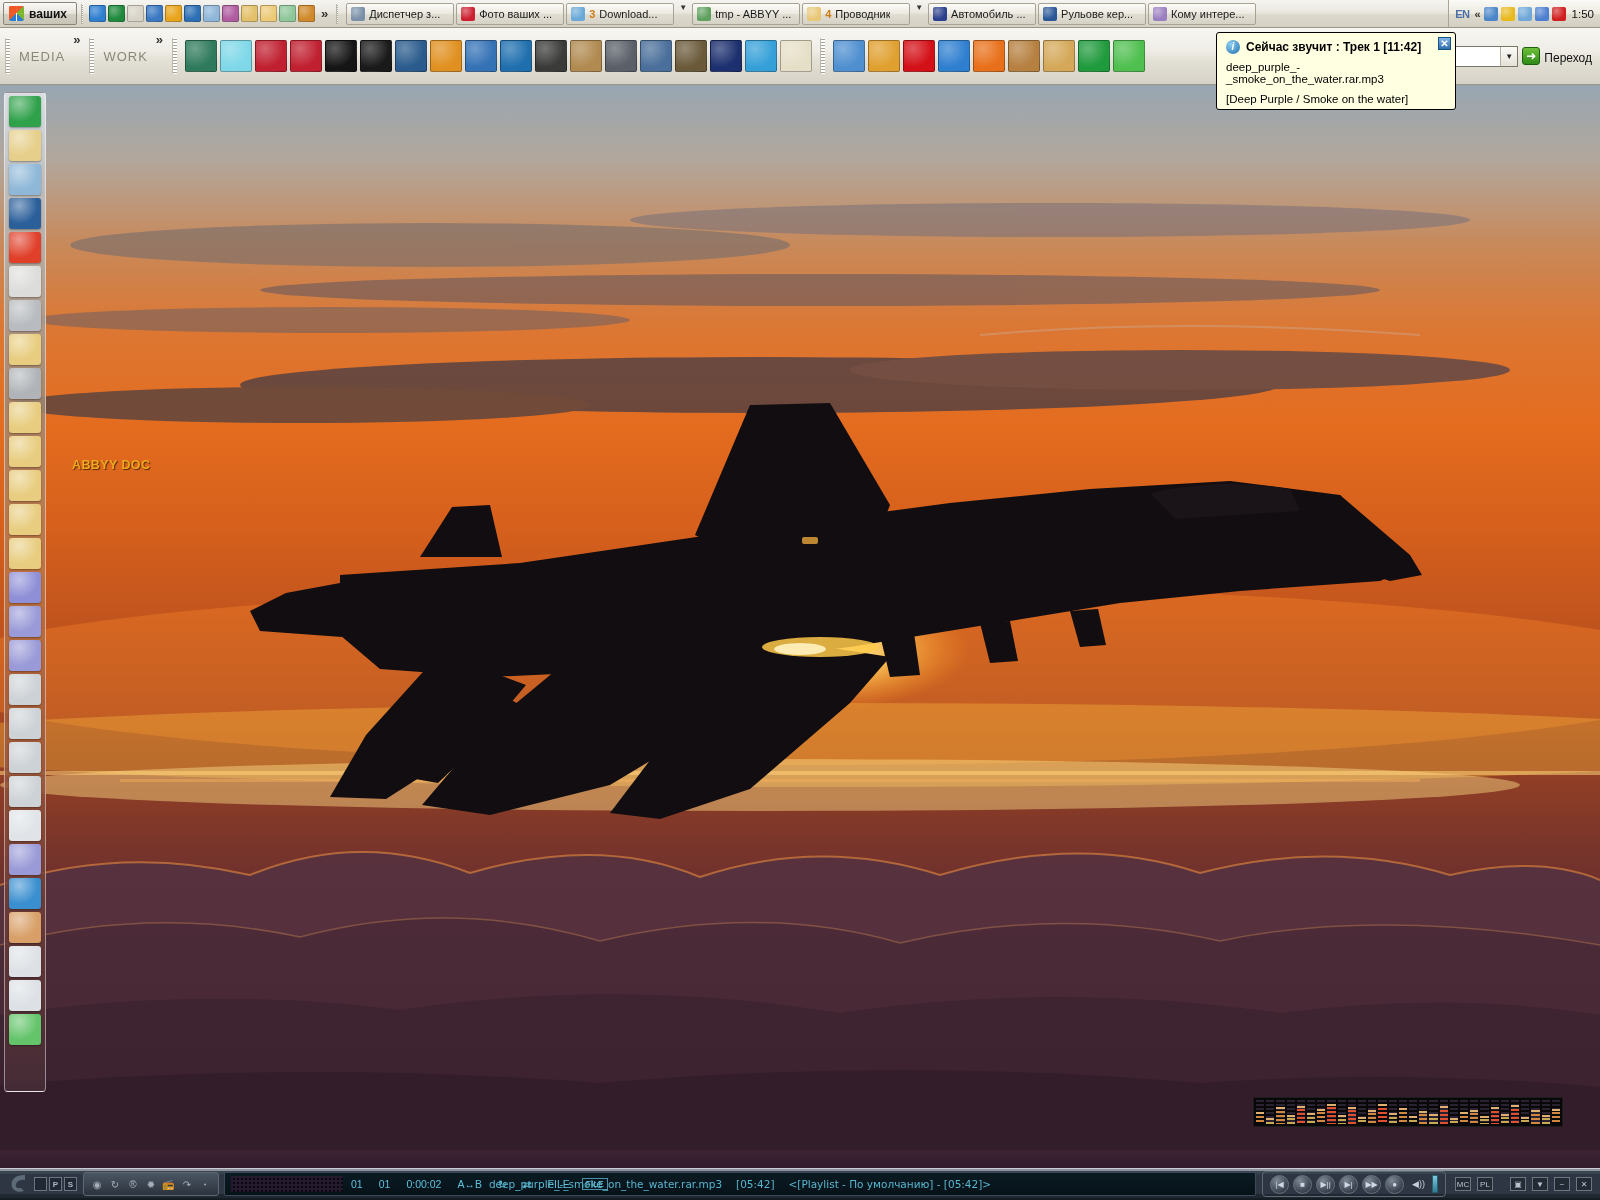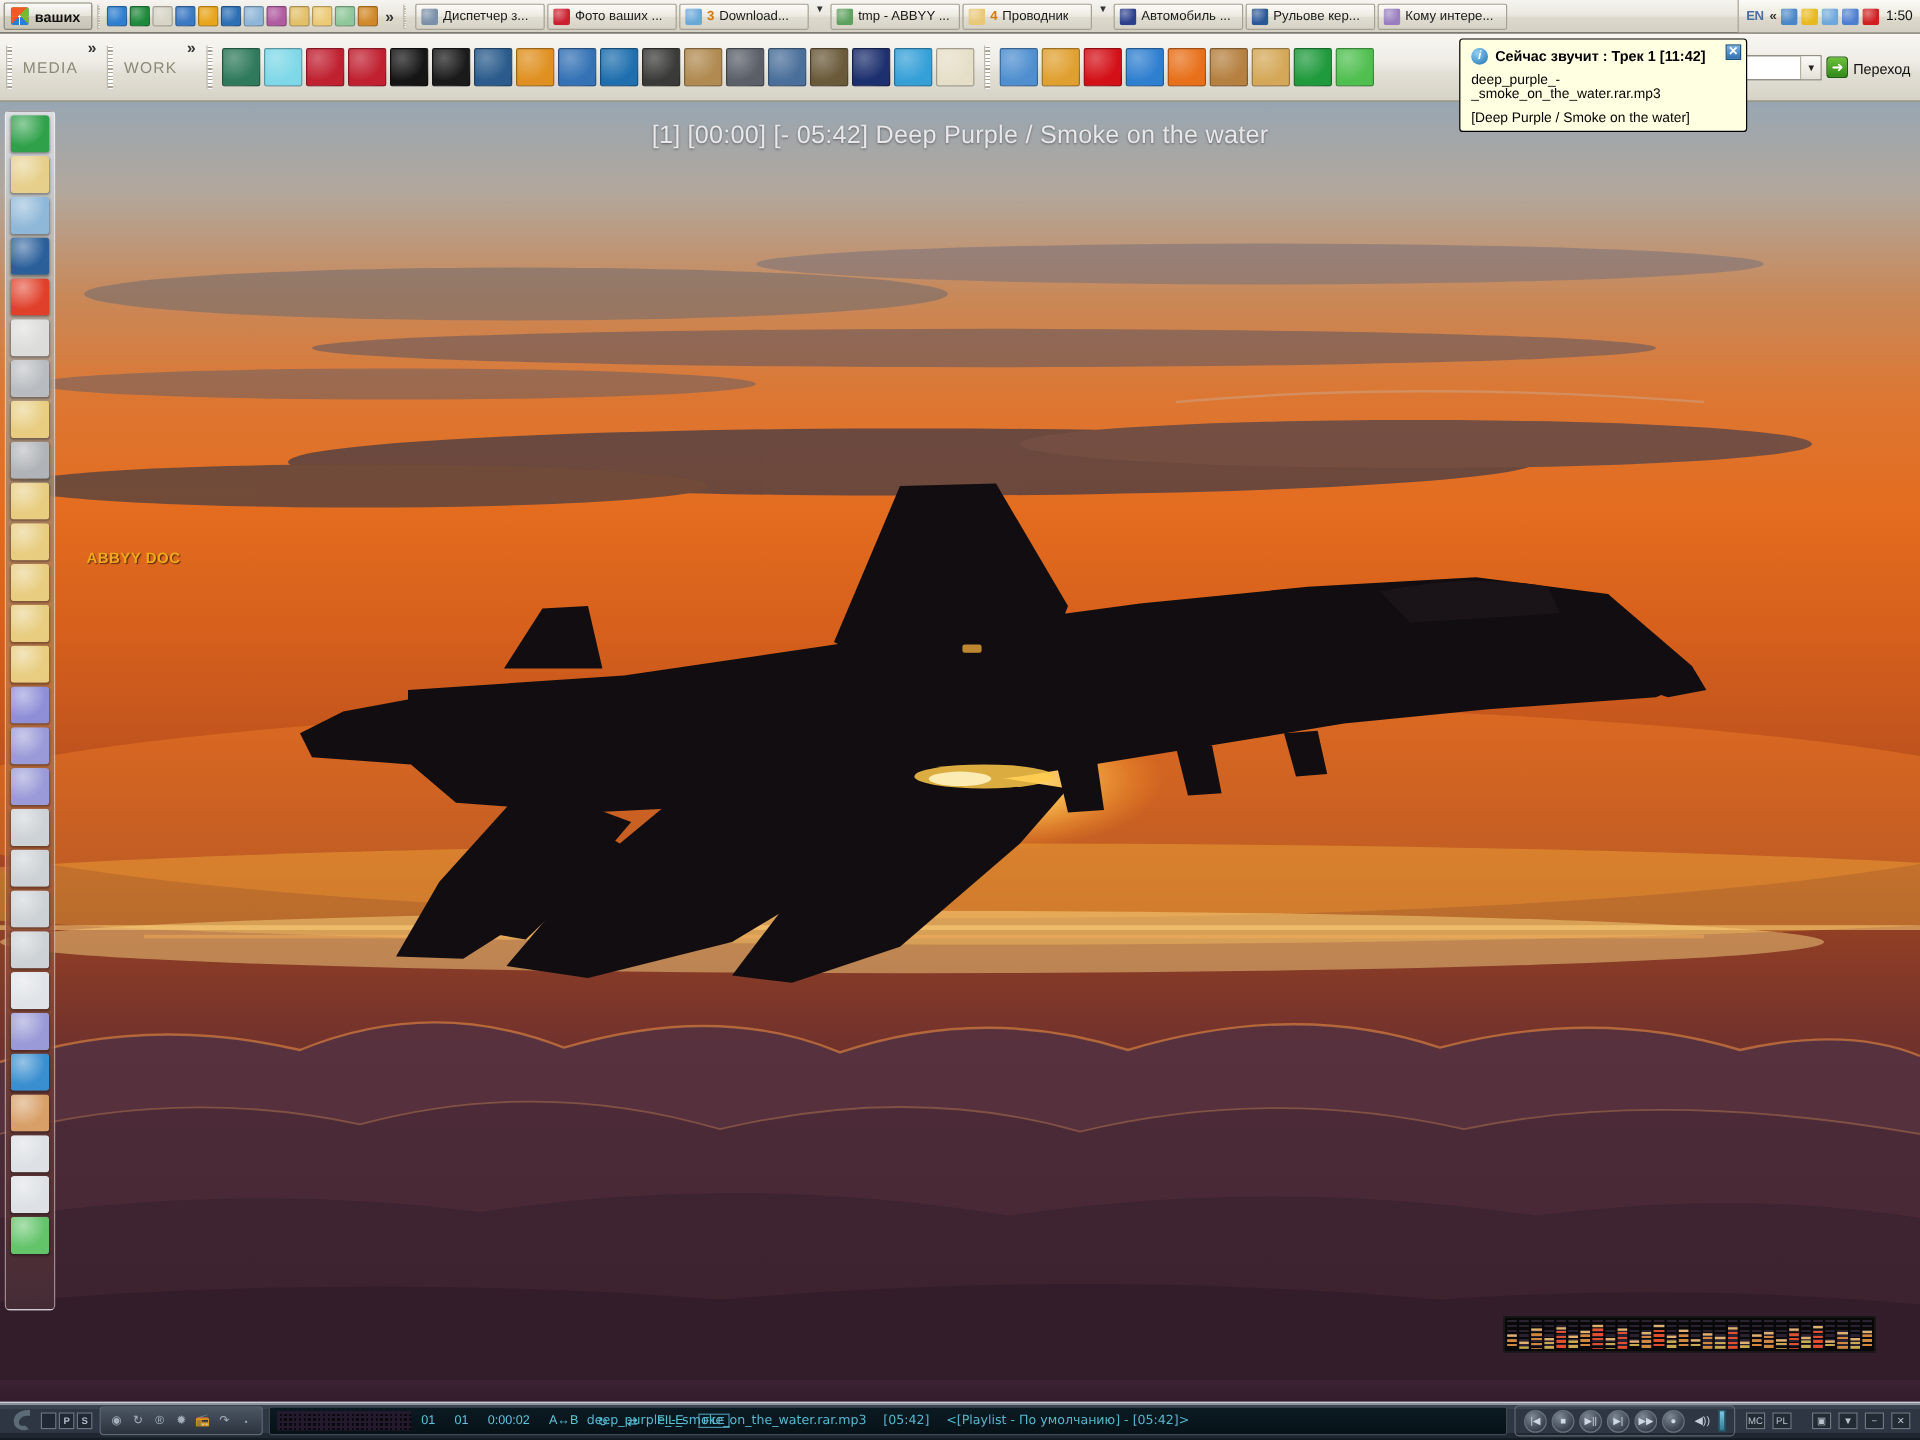--- a/index.html
+++ b/index.html
@@ -355,21 +355,20 @@
       <path d="M880,226 L890,262 L916,260 L908,224 Z"></path>
 
       <path d="M296,300 L214,392 L248,398 L330,320 Z"></path>
     </g>
 
     <ellipse cx="630" cy="262" rx="58" ry="10" fill="#ffca4a" opacity=".85"></ellipse>
     <ellipse cx="610" cy="264" rx="26" ry="6" fill="#fff3c0" opacity=".9"></ellipse>
     <rect x="612" y="152" width="16" height="7" rx="2" fill="#e8a63a" opacity=".8"></rect>
   </svg>
 
-  <div class="title-ov">[1] [00:00] [- 05:42] Deep Purple / Smoke on the water</div>
 </div>
 
 <div id="workdoc">ABBYY DOC</div>
 
 <div id="dock">
 
 <span class="dock-ic" style="background: radial-gradient(circle at 32% 24%, rgba(255, 255, 255, 0.467), transparent 58%), rgb(47, 161, 74); box-shadow: rgba(0, 0, 0, 0.35) 0px 1px 2px;"></span>
     <span class="dock-ic" style="background: radial-gradient(circle at 32% 24%, rgba(255, 255, 255, 0.467), transparent 58%), rgb(230, 207, 138); box-shadow: rgba(0, 0, 0, 0.35) 0px 1px 2px;"></span>
     <span class="dock-ic" style="background: radial-gradient(circle at 32% 24%, rgba(255, 255, 255, 0.467), transparent 58%), rgb(143, 184, 216); box-shadow: rgba(0, 0, 0, 0.35) 0px 1px 2px;"></span>
     <span class="dock-ic" style="background: radial-gradient(circle at 32% 24%, rgba(255, 255, 255, 0.467), transparent 58%), rgb(42, 95, 154); box-shadow: rgba(0, 0, 0, 0.35) 0px 1px 2px;"></span>

